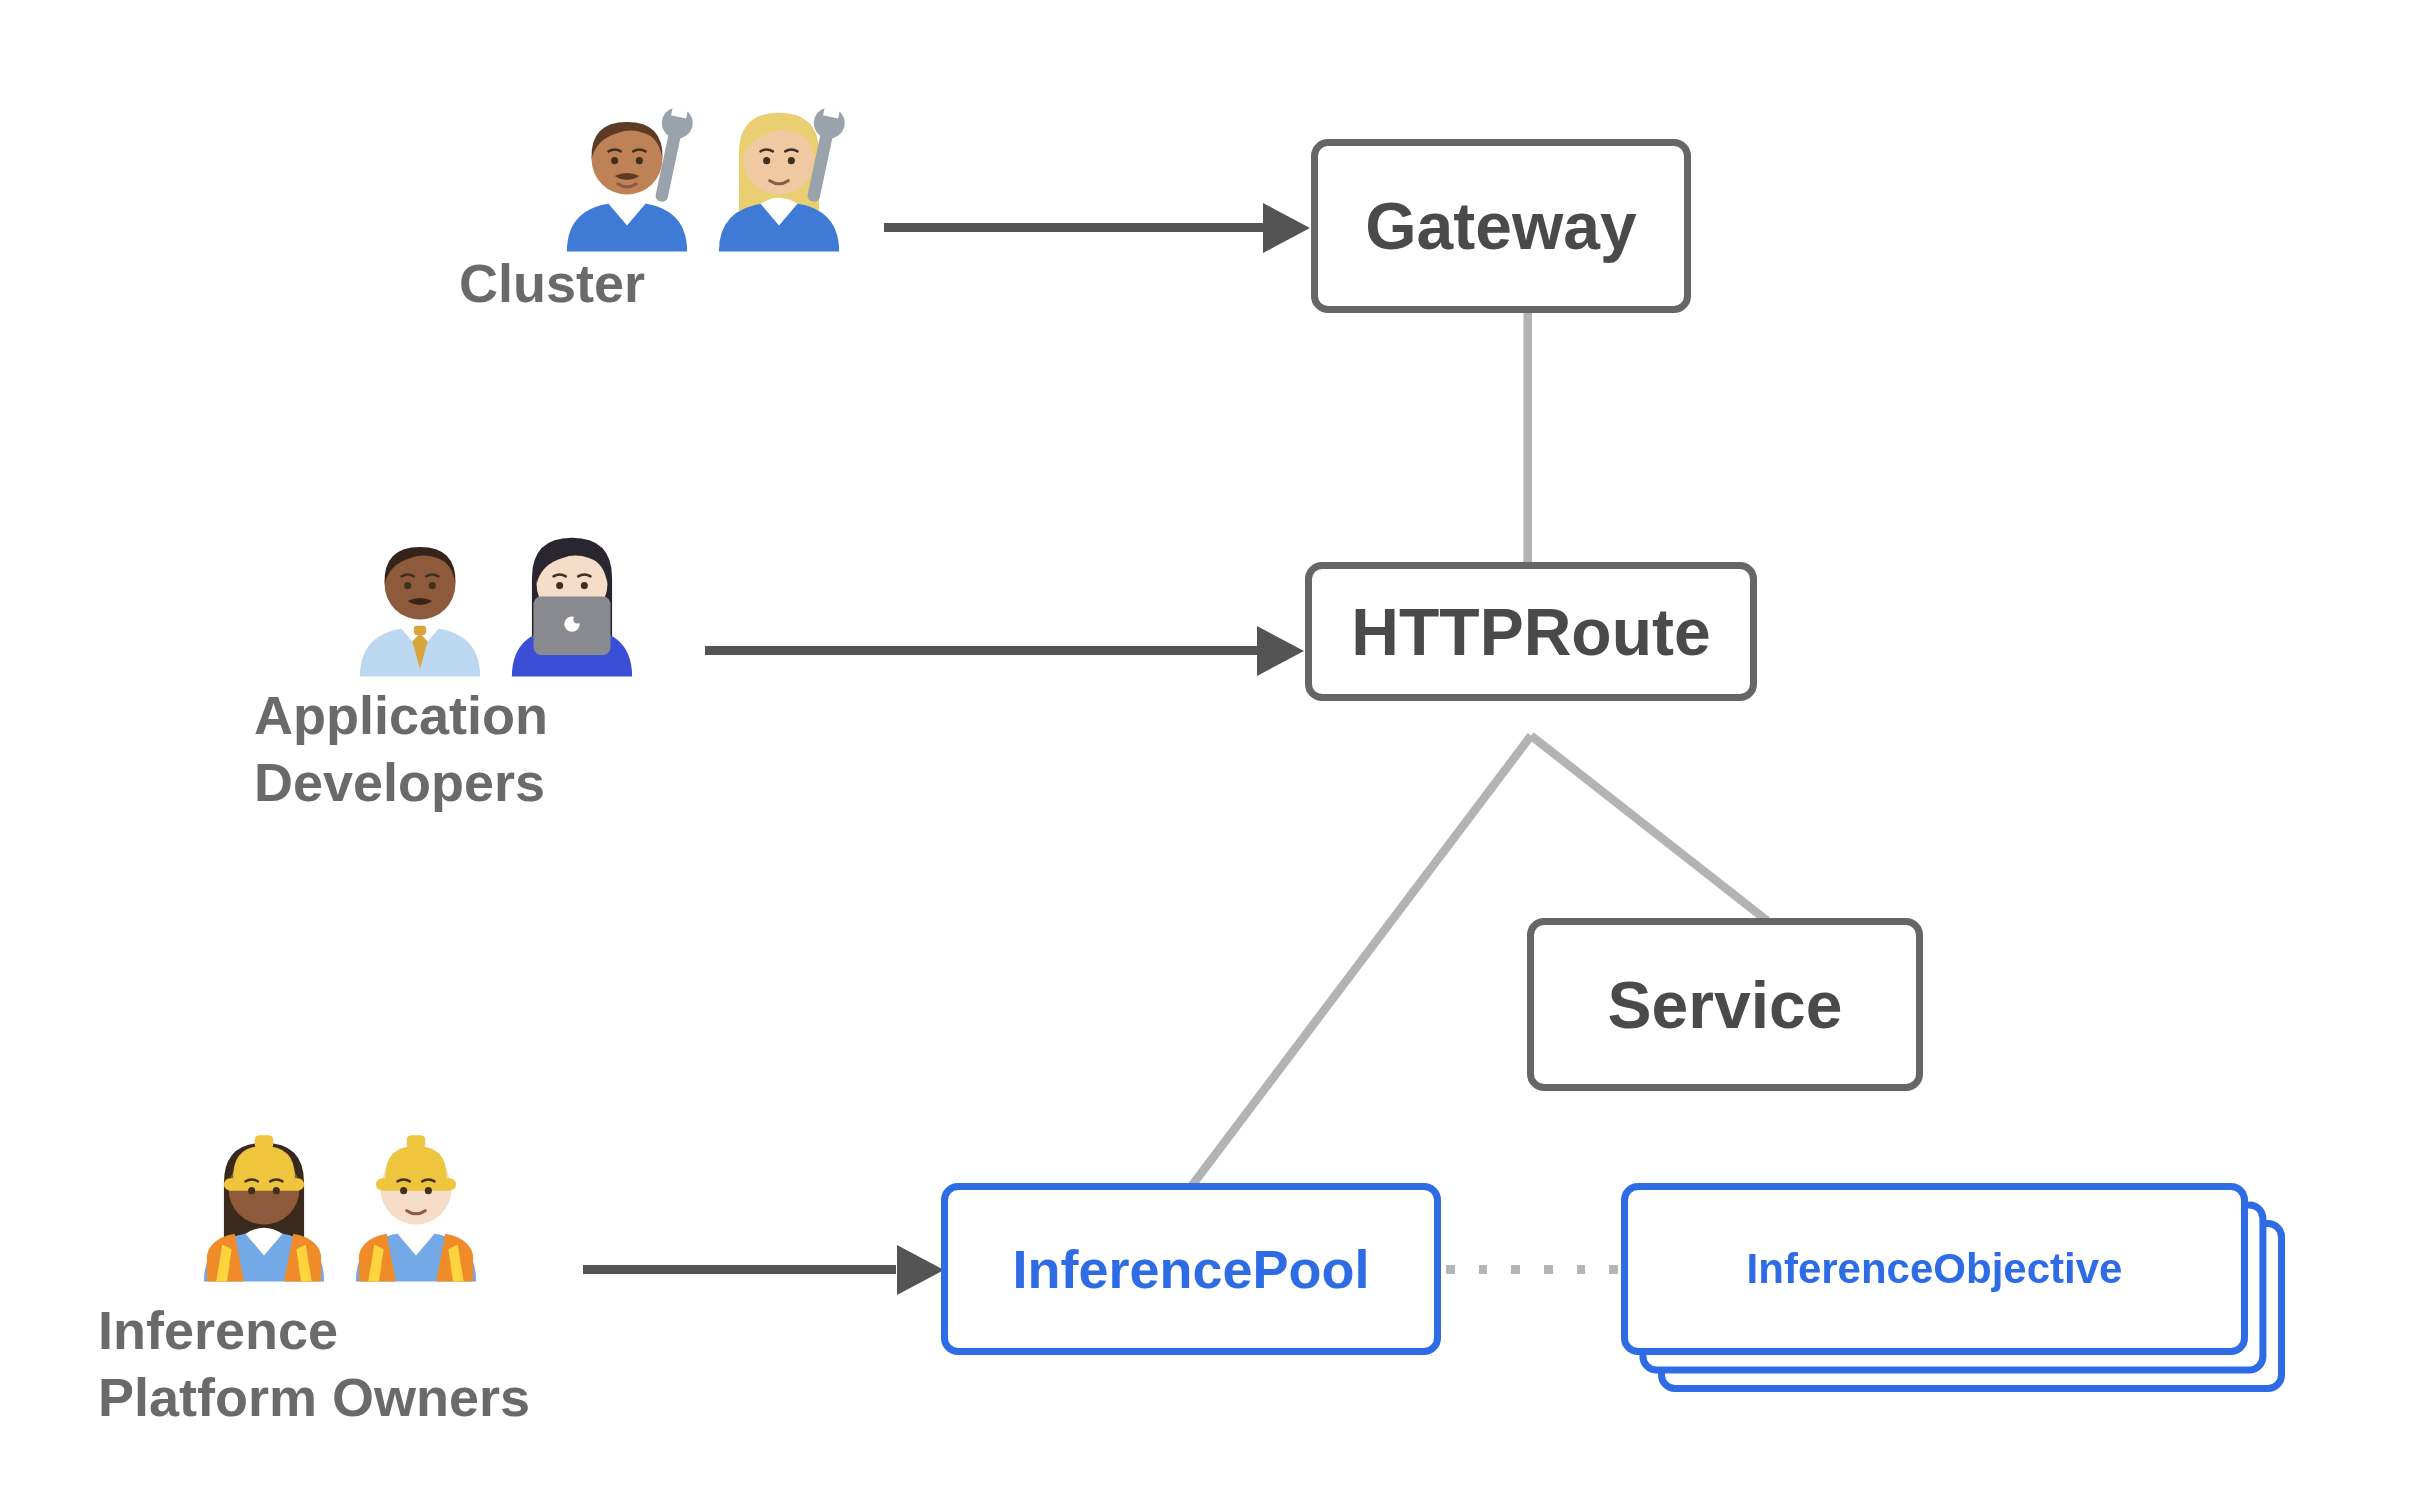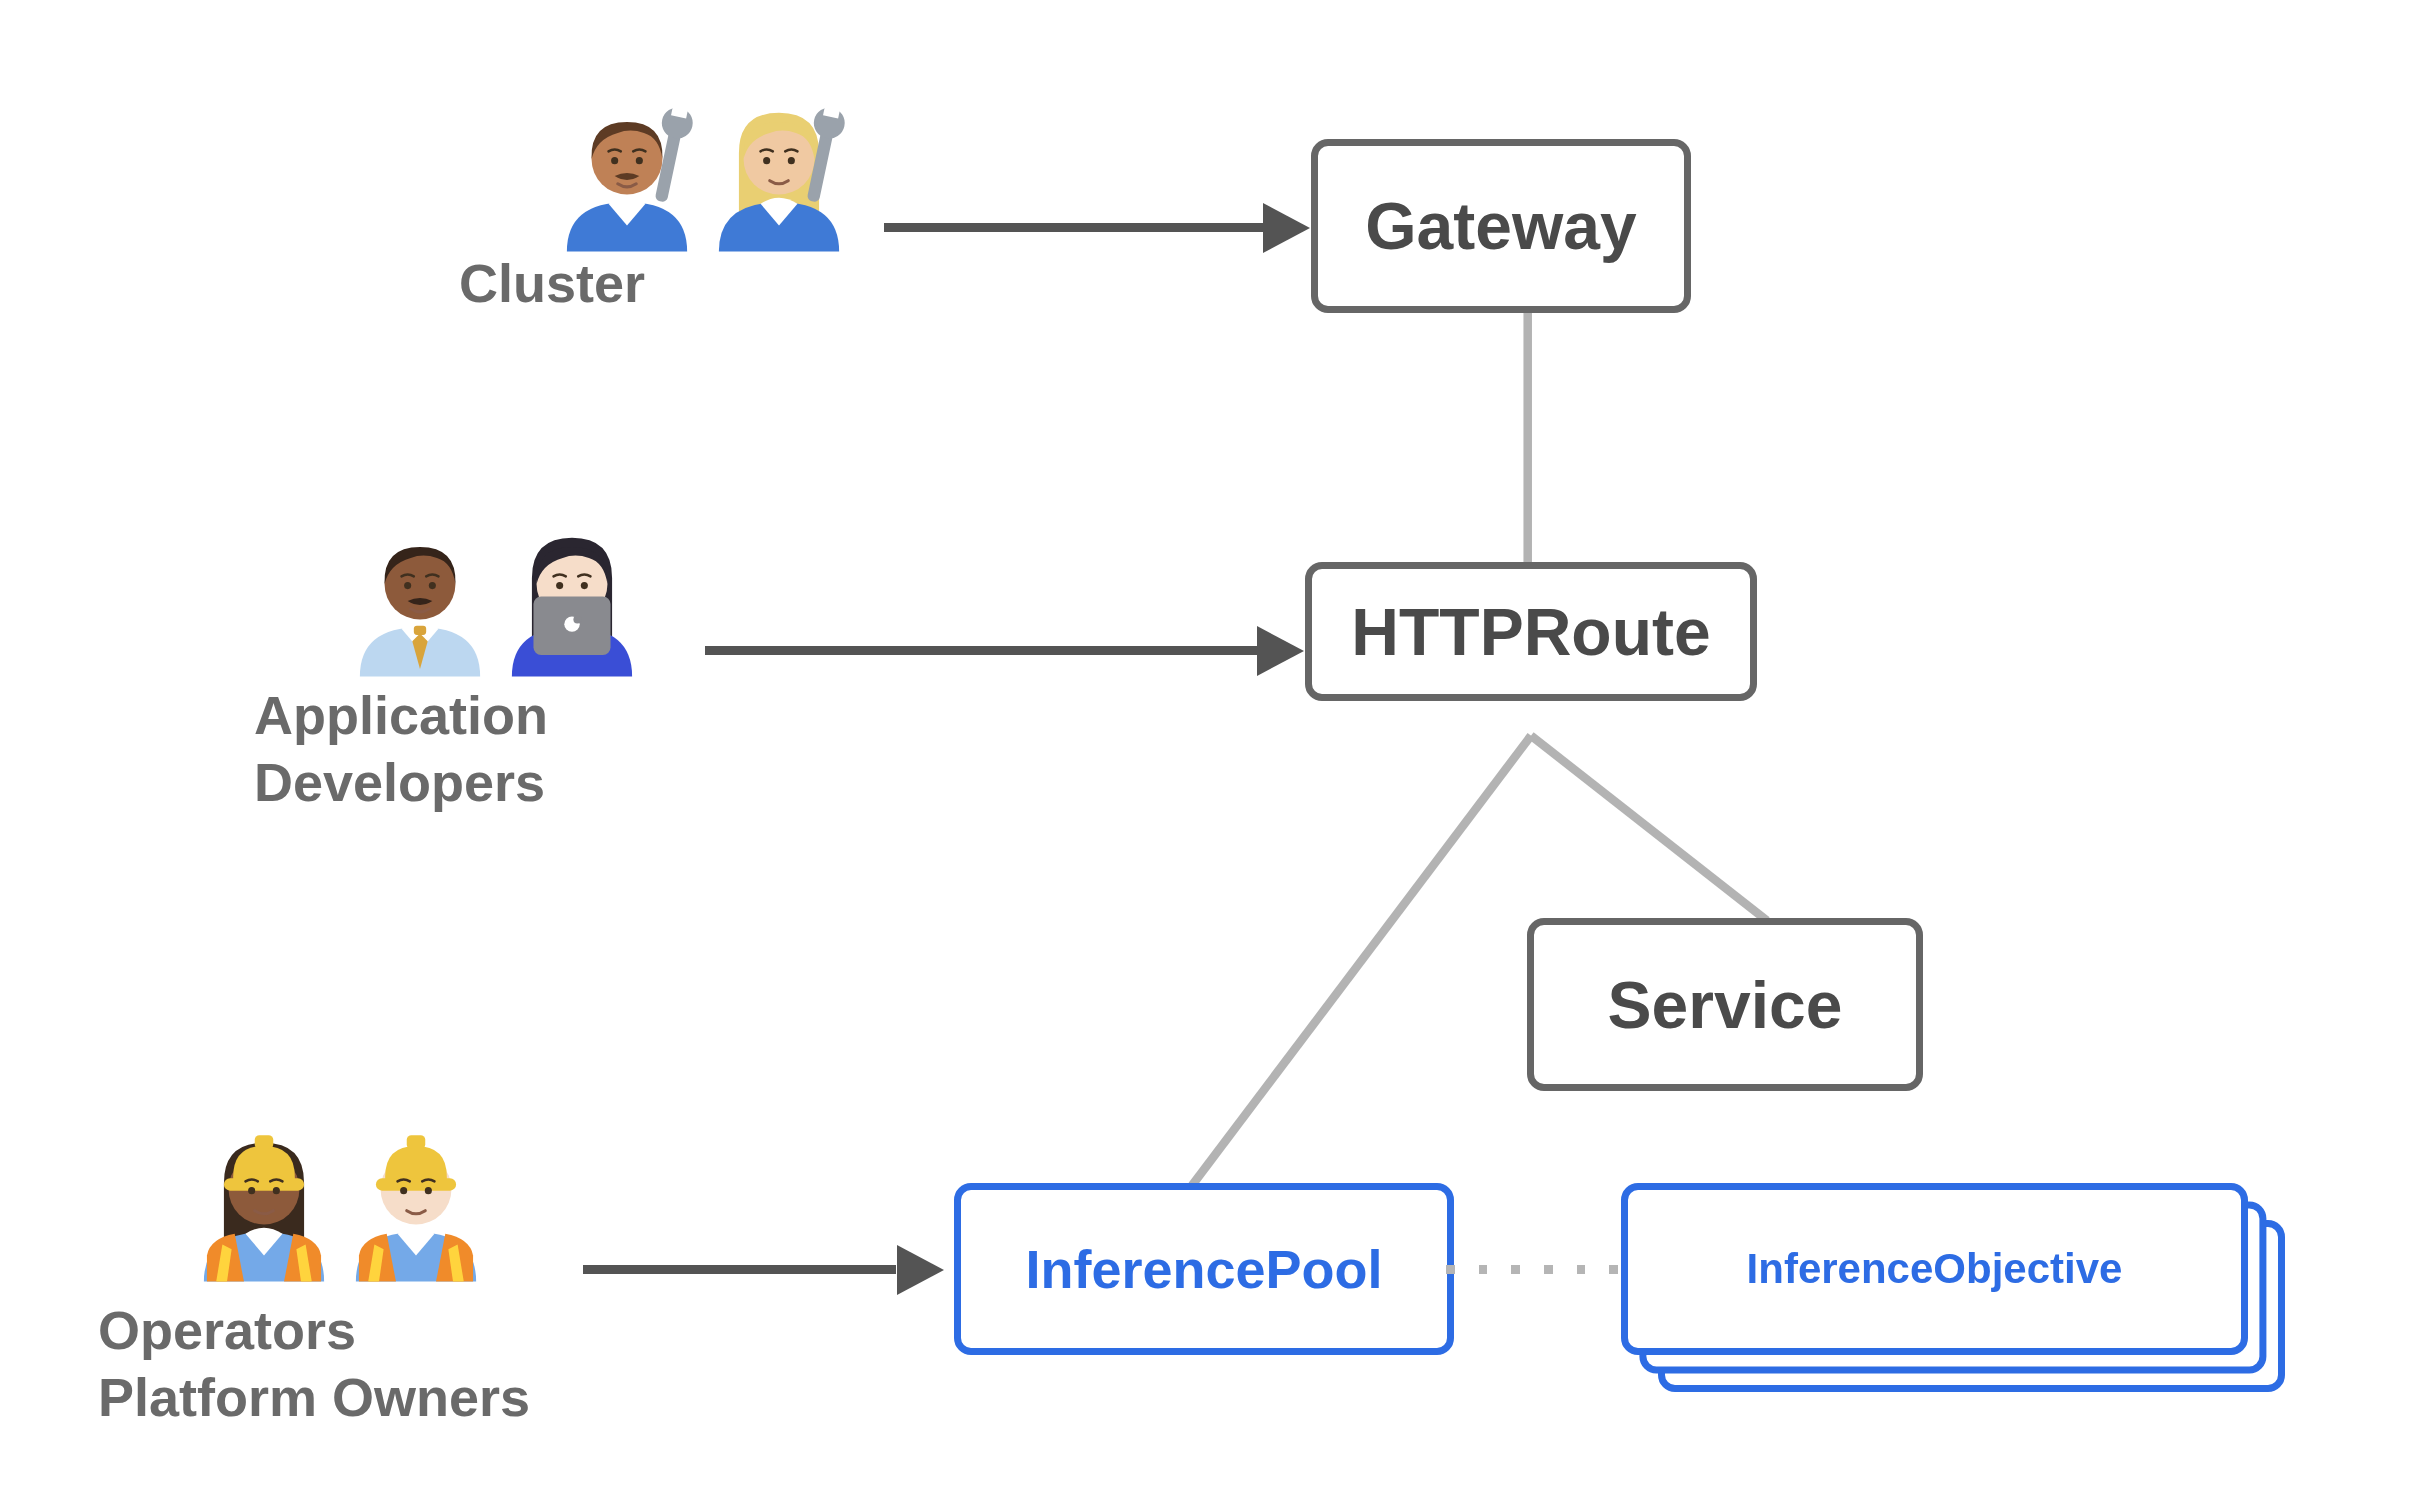--- a/index.html
+++ b/index.html
@@ -33,21 +33,20 @@
     display:flex;align-items:center;justify-content:center;
     font-weight:bold;
     color:var(--node-text-gray);
     font-size:66px;
     letter-spacing:0;
   }
   .node.blue{
     border-color:var(--node-blue);
     color:var(--node-blue);
     font-size:54px;
-    margin-left:13px;
   }
   .stack{position:absolute;}
   .stack .card{
     position:absolute;left:0;top:0;width:100%;height:100%;
     background:#ffffff;border:7.9px solid var(--node-blue);border-radius:17px;
   }
   .stack .card.l3{transform:translate(37px,37px);}
   .stack .card.l2{transform:translate(18.4px,18.4px);}
   .stack .card.front{
     display:flex;align-items:center;justify-content:center;
@@ -226,21 +225,21 @@
           <rect x="44" y="17" width="12" height="9" rx="3" fill="#eec53d"></rect>
           <circle cx="42" cy="53" r="2.3" fill="#40301f"></circle>
           <circle cx="58" cy="53" r="2.3" fill="#40301f"></circle>
           <path d="M38,47 q4,-2.5 8,0" stroke="#40301f" stroke-width="1.6" fill="none" stroke-linecap="round"></path>
           <path d="M54,47 q4,-2.5 8,0" stroke="#40301f" stroke-width="1.6" fill="none" stroke-linecap="round"></path>
           <path d="M44,66 q6,4 12,0" stroke="#8a5b46" stroke-width="2" fill="none" stroke-linecap="round"></path>
         </svg>
       </span>
   </div>
   <div class="actor-label" style="left:98px;top:1297px">
-    <div>Operators</div>
+    <div>Inference</div>
     <div>Platform Owners</div>
   </div>
 
   <div class="arrow-line" style="left:583px;top:1265px;width:313px"></div>
   <div class="arrow-head" style="left:897px;top:1245px"></div>
 
   <div class="node blue" style="left:941px;top:1183px;width:500px;height:172px">
     <span>InferencePool</span>
   </div>
 

